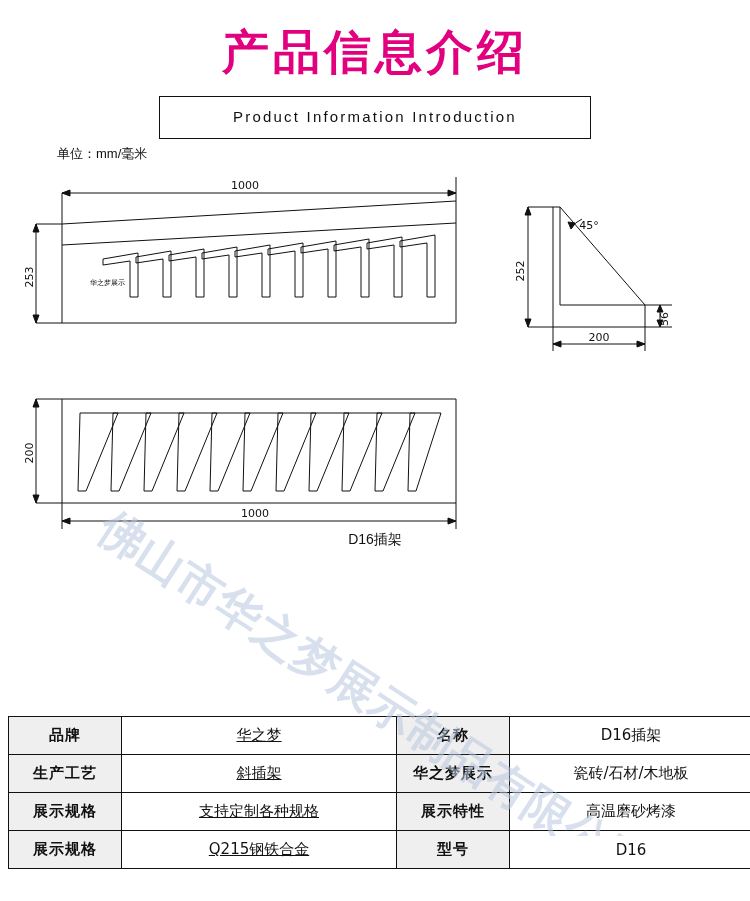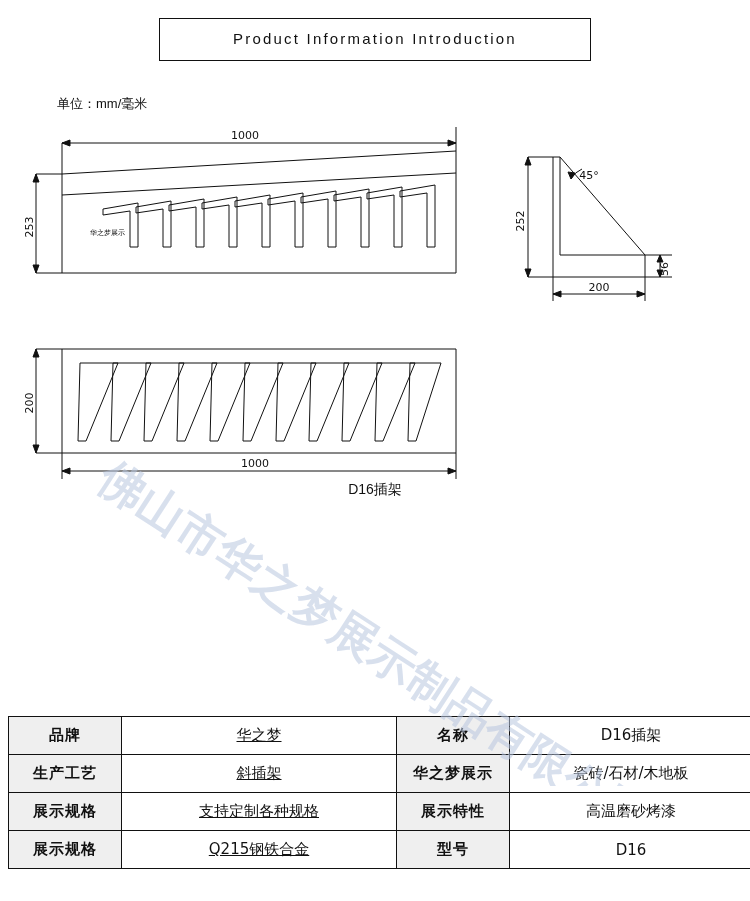--- a/index.html
+++ b/index.html
@@ -32,21 +32,21 @@
     font-size:15px;
     color:#111;
     letter-spacing:2.2px;
     text-align:center;
   }
   
   .drawing{
     position:relative;
     width:750px;
     height:500px;
-    margin-top:40px;
+    margin-top:12px;
   }
   .unit-label{
     position:absolute;
     left:57px;top:-6px;
     font-size:13px;color:#111;
   }
   .svg-wrap{position:absolute;left:0;top:0;}
   
   .watermark{
     position:absolute;
@@ -94,20 +94,21 @@
     left:0;width:750px;
     text-align:center;
     font-size:14px;
     color:#111;
   }
 </style>
 </head>
 <body>
 
 <div>
+  <div class="title-cn">产品信息介绍</div>
   <div class="title-en-box">
     <span class="title-en">Product Information Introduction</span>
   </div>
 </div>
 
 <div class="drawing">
   <div class="unit-label">单位：mm/毫米</div>
 
   <svg class="svg-wrap" width="750" height="500" viewBox="0 0 750 500">
     <g stroke="#111" fill="none" stroke-width="1">

